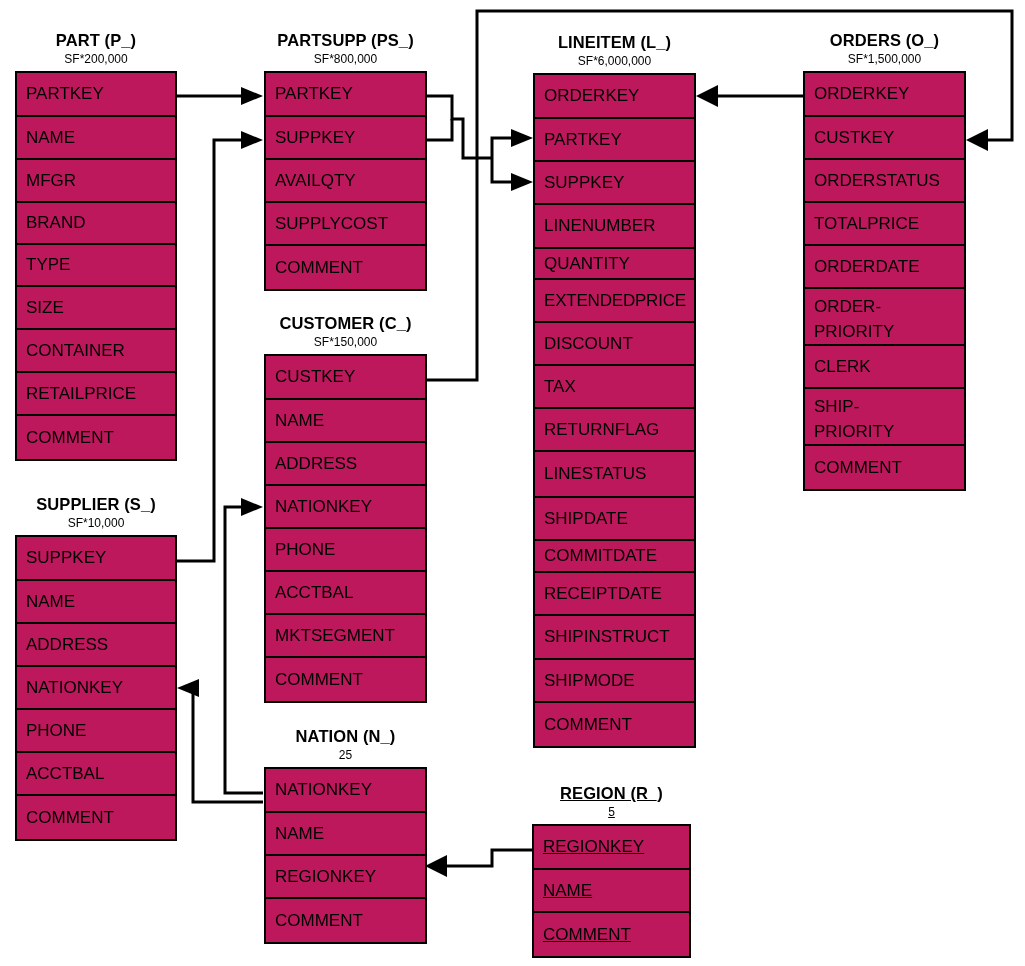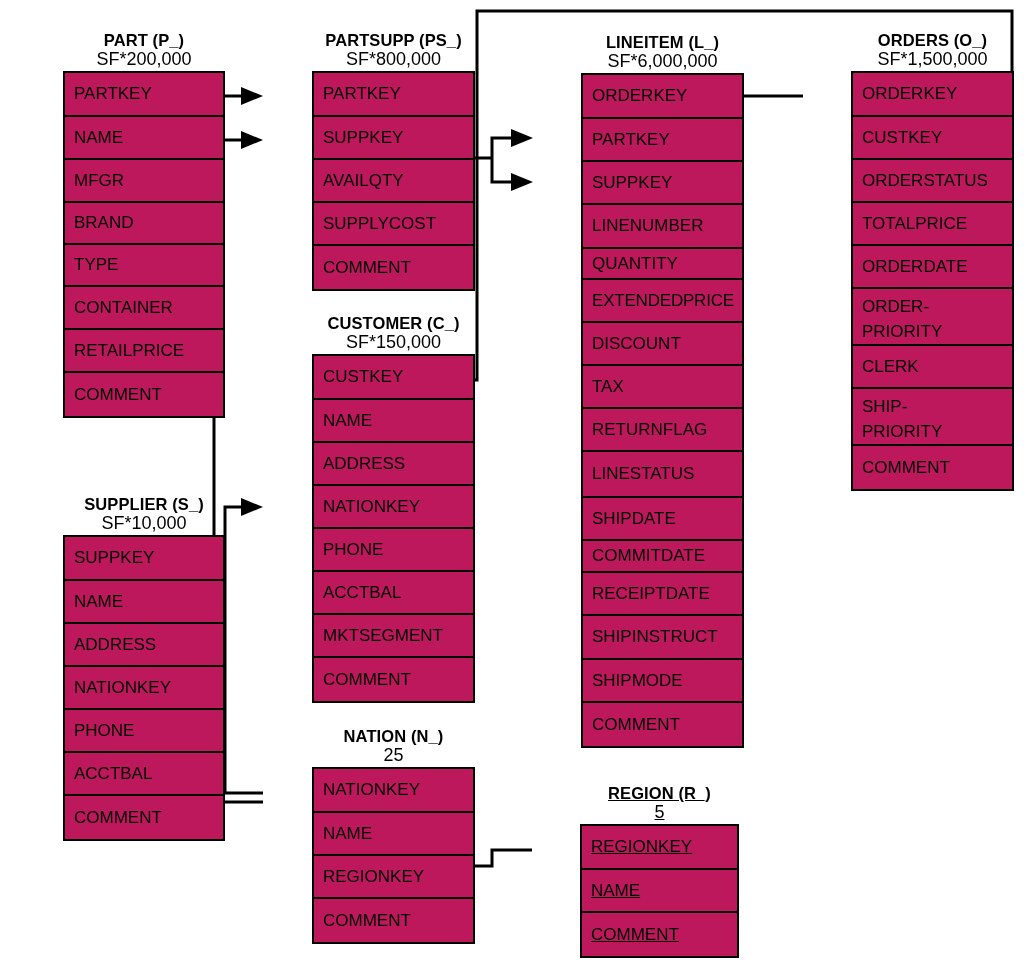--- a/index.html
+++ b/index.html
@@ -8,33 +8,33 @@
     font-family:"Liberation Sans","DejaVu Sans",sans-serif;
     -webkit-font-smoothing:antialiased;
   }
   #canvas{
     position:relative;
     width:1025px;
     height:966px;
     overflow:hidden;
     background:#ffffff;
   }
-  .table-block{position:absolute;margin-left:48px;}
+  .table-block{position:absolute;}
   .tbl-title{
     text-align:center;
     font-weight:bold;
     font-size:16.5px;
     color:#000;
     line-height:20px;
     letter-spacing:0.1px;
     white-space:nowrap;
   }
   .tbl-card{
     text-align:center;
-    font-size:18px;
+    font-size:12px;
     color:#000;
     line-height:19px;
     white-space:nowrap;
   }
   .tbl-box{
     border:2.5px solid #000;
     border-top:2.5px solid #000;
     box-sizing:border-box;
     background:#be185d;
     margin-top:2px;
@@ -127,20 +127,21 @@
 
   <div class="table-block" style="left:15px;top:30px;width:162px;">
     <div class="tbl-title">PART (P_)</div>
     <div class="tbl-card">SF*200,000</div>
     <div class="tbl-box">
       <div class="fld" style="height:44px">PARTKEY</div>
       <div class="fld" style="height:43px">NAME</div>
       <div class="fld" style="height:43px">MFGR</div>
       <div class="fld" style="height:42px">BRAND</div>
       <div class="fld" style="height:42px">TYPE</div>
+      <div class="fld" style="height:43px">SIZE</div>
       <div class="fld" style="height:43px">CONTAINER</div>
       <div class="fld" style="height:43px">RETAILPRICE</div>
       <div class="fld" style="height:43px">COMMENT</div>
     </div>
   </div>
 
   <div class="table-block" style="left:264px;top:30px;width:163px;">
     <div class="tbl-title">PARTSUPP (PS_)</div>
     <div class="tbl-card">SF*800,000</div>
     <div class="tbl-box">

